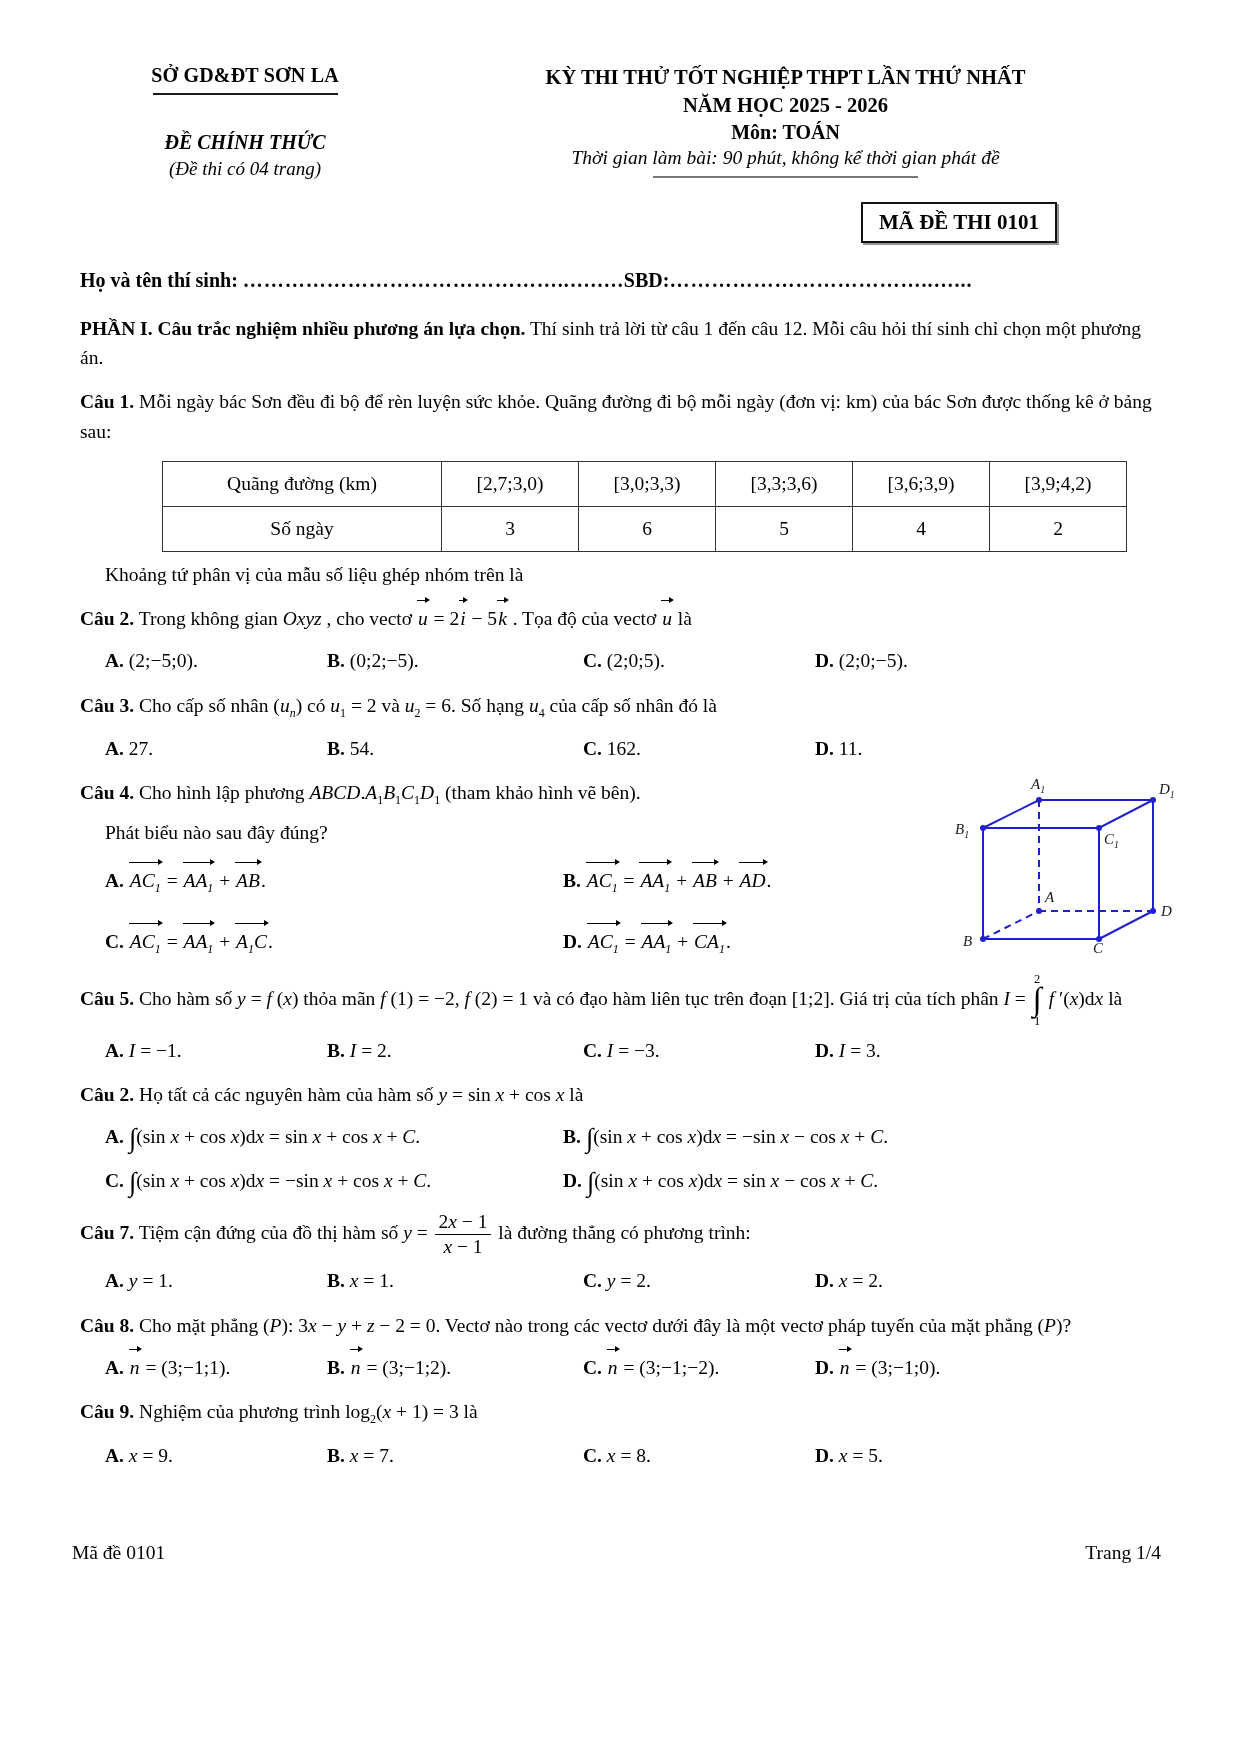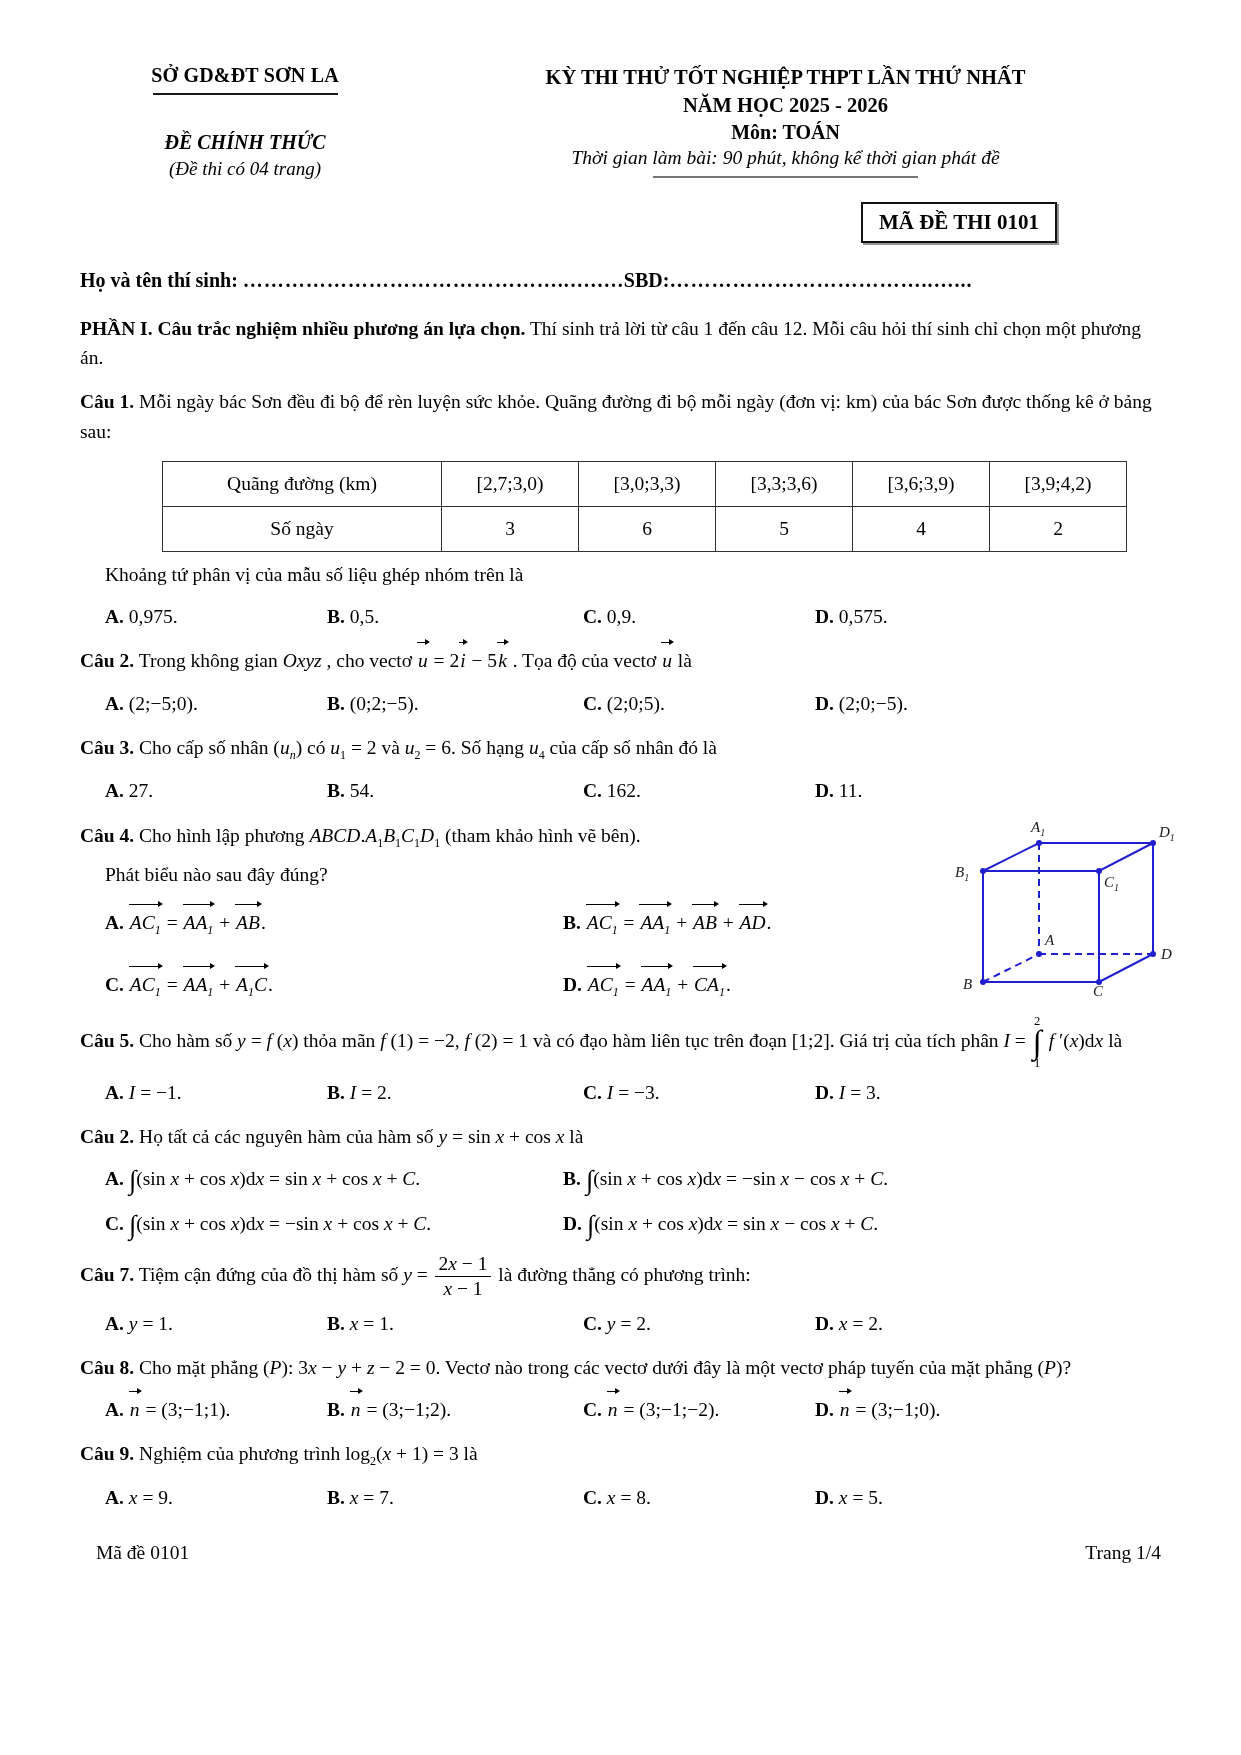--- a/index.html
+++ b/index.html
@@ -72,21 +72,21 @@
 
   
   .q4-wrap{position:relative;}
   .q4-body{margin-right:240px;}
   .cube-fig{position:absolute;right:-18px;top:-6px;width:238px;height:182px;}
   .cube-fig svg{width:100%;height:100%;}
   .cube-lbl{font-family:"Liberation Serif",serif;font-style:italic;font-size:15px;fill:#1b1b1b;}
   .cube-lbl .s{font-size:10px;}
 
   
-  .footer{position:absolute;left:96px;right:80px;bottom:40px;display:flex;justify-content:space-between;font-size:19.5px;}
+  .footer{position:absolute;left:72px;right:80px;bottom:40px;display:flex;justify-content:space-between;font-size:19.5px;}
 </style>
 </head>
 <body>
 
 <div class="page">
 
   <div class="hdr">
     <div class="hdr-left">
       <div class="dept">SỞ GD&amp;ĐT SƠN LA</div>
       <div class="dept-rule"></div>
@@ -126,26 +126,20 @@
           <td class="first">Số ngày</td>
           <td class="cell">3</td>
           <td class="cell">6</td>
           <td class="cell">5</td>
           <td class="cell">4</td>
           <td class="cell">2</td>
         </tr>
       </tbody>
     </table>
     <div class="q-sub">Khoảng tứ phân vị của mẫu số liệu ghép nhóm trên là</div>
-    <div class="opts opts4">
-      <span class="opt"><b>A.</b> <span>0,975.</span></span>
-      <span class="opt"><b>B.</b> <span>0,5.</span></span>
-      <span class="opt"><b>C.</b> <span>0,9.</span></span>
-      <span class="opt"><b>D.</b> <span>0,575.</span></span>
-    </div>
   </div>
 
   <div class="question">
     <div><span class="q-label">Câu 2.</span> <span>Trong không gian <i>Oxyz</i> , cho vectơ <span class="vec">u</span> = 2<span class="vec">i</span> − 5<span class="vec">k</span> . Tọa độ của vectơ <span class="vec">u</span> là</span></div>
     <div class="opts opts4">
       <span class="opt"><b>A.</b> <span>(2;−5;0).</span></span>
       <span class="opt"><b>B.</b> <span>(0;2;−5).</span></span>
       <span class="opt"><b>C.</b> <span>(2;0;5).</span></span>
       <span class="opt"><b>D.</b> <span>(2;0;−5).</span></span>
     </div>

